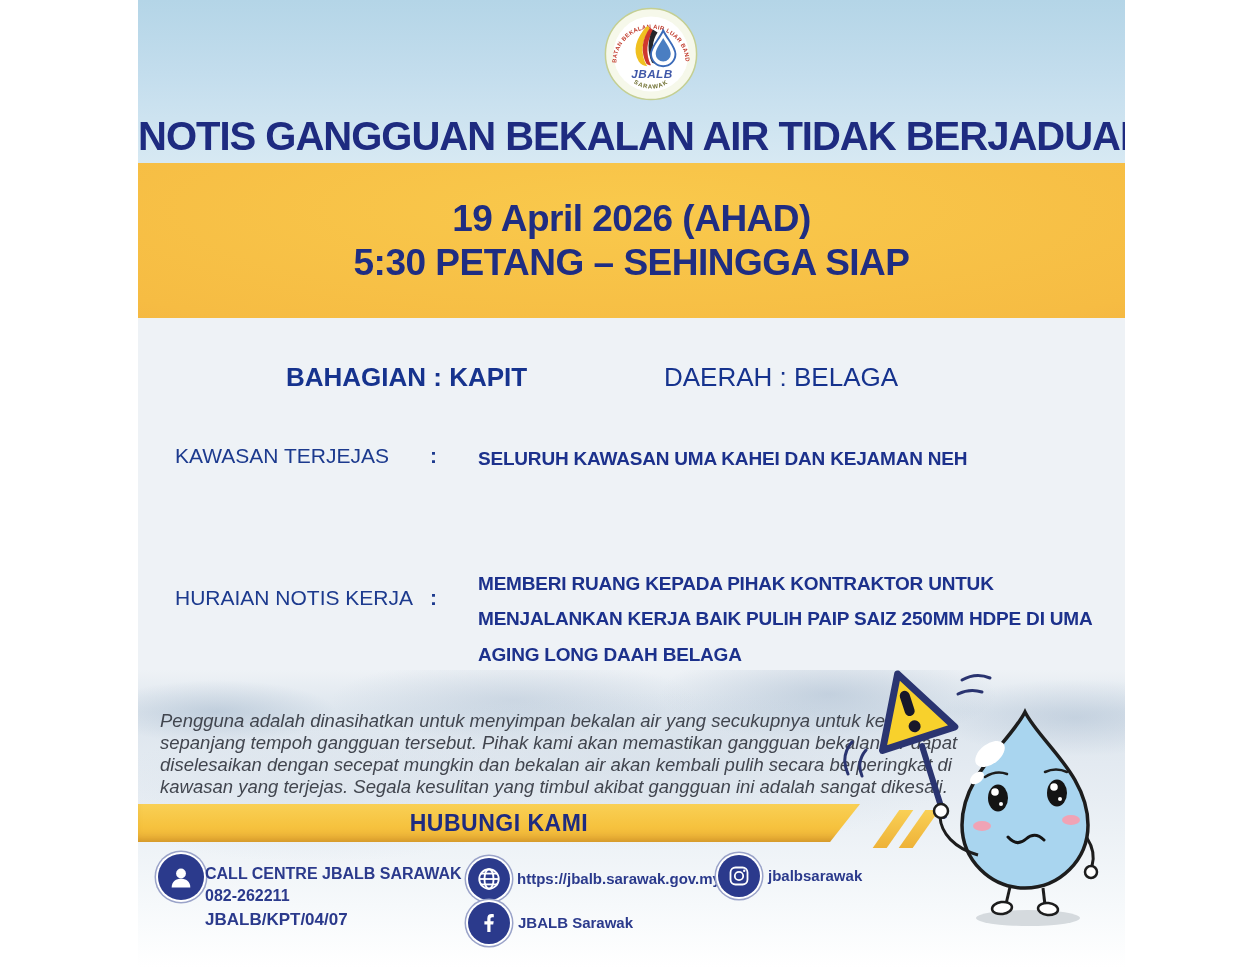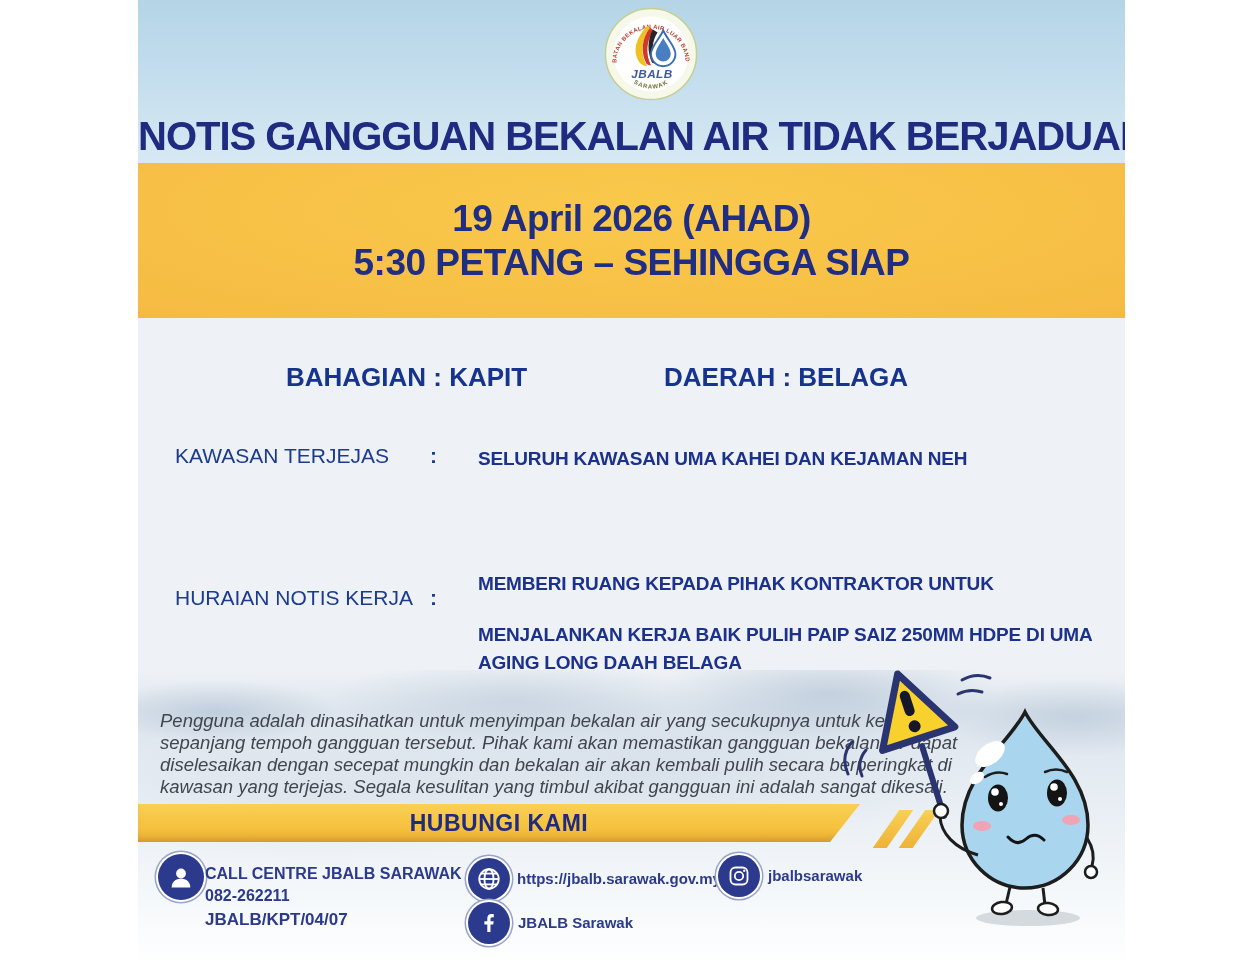--- a/index.html
+++ b/index.html
@@ -27,21 +27,21 @@
     background:
       radial-gradient(ellipse 170px 45px at 8% 14%,rgba(150,172,195,.40),transparent 70%),
       radial-gradient(ellipse 260px 60px at 38% 10%,rgba(158,178,200,.33),transparent 70%),
       radial-gradient(ellipse 240px 70px at 70% 8%,rgba(142,166,192,.38),transparent 70%),
       radial-gradient(ellipse 200px 55px at 95% 16%,rgba(150,172,196,.34),transparent 70%),
       radial-gradient(ellipse 420px 110px at 52% 34%,rgba(196,209,222,.35),transparent 72%),
       radial-gradient(ellipse 300px 90px at 18% 42%,rgba(205,216,228,.38),transparent 75%),
       linear-gradient(180deg,rgba(214,225,235,0) 0%,rgba(206,218,230,.55) 14%,rgba(224,232,240,.55) 40%,rgba(246,249,251,.95) 78%,#ffffff 100%);}
 
   .region-bahagian{position:absolute;left:148px;top:44px;font-size:26px;font-weight:bold;color:#16338e;white-space:nowrap;}
-  .region-daerah{position:absolute;left:526px;top:44px;font-size:26px;font-weight:bold;color:#16338e;white-space:nowrap;}
+  .region-daerah{position:absolute;left:526px;top:44px;font-size:26px;font-weight:normal;color:#16338e;white-space:nowrap;}
 
   .fieldlabel{position:absolute;font-size:21px;font-weight:normal;color:#1c3a8e;white-space:nowrap;}
   .fieldcolon{position:absolute;font-size:21px;font-weight:bold;color:#1c3a8e;}
   .fieldvalue{position:absolute;font-size:19px;font-weight:bold;color:#1c318c;white-space:nowrap;letter-spacing:-0.2px;}
 
   .advisory{position:absolute;left:22px;top:392px;width:710px;font-size:18.5px;font-style:italic;
             color:#41454e;line-height:22px;}
   .advisory div{white-space:nowrap;}
 
   .contact-banner{position:absolute;left:0;top:486px;width:722px;height:38px;
@@ -106,22 +106,22 @@
       <div class="region-bahagian">BAHAGIAN : KAPIT</div>
       <div class="region-daerah">DAERAH : BELAGA</div>
 
       <div class="fieldlabel" style="left:37px;top:126px;">KAWASAN TERJEJAS</div>
       <div class="fieldcolon" style="left:292px;top:126px;">:</div>
       <div class="fieldvalue" style="left:340px;top:130px;">SELURUH KAWASAN UMA KAHEI DAN KEJAMAN NEH</div>
 
       <div class="fieldlabel" style="left:37px;top:268px;">HURAIAN NOTIS KERJA</div>
       <div class="fieldcolon" style="left:292px;top:268px;">:</div>
       <div class="fieldvalue" style="left:340px;top:255px;">MEMBERI RUANG KEPADA PIHAK KONTRAKTOR UNTUK</div>
-      <div class="fieldvalue" style="left:340px;top:306px;">MENJALANKAN KERJA BAIK PULIH PAIP SAIZ 250MM HDPE DI UMA</div>
-      <div class="fieldvalue" style="left:340px;top:334px;">AGING LONG DAAH BELAGA</div>
+      <div class="fieldvalue" style="left:340px;top:290px;">MENJALANKAN KERJA BAIK PULIH PAIP SAIZ 250MM HDPE DI UMA</div>
+      <div class="fieldvalue" style="left:340px;top:326px;">AGING LONG DAAH BELAGA</div>
 
       <div class="advisory">
         <div>Pengguna adalah dinasihatkan untuk menyimpan bekalan air yang secukupnya untuk keperluan</div>
         <div>sepanjang tempoh gangguan tersebut. Pihak kami akan memastikan gangguan bekalan air dapat</div>
         <div>diselesaikan dengan secepat mungkin dan bekalan air akan kembali pulih secara berperingkat di</div>
         <div>kawasan yang terjejas. Segala kesulitan yang timbul akibat gangguan ini adalah sangat dikesali.</div>
       </div>
 
       <div class="contact-banner">
         <span>HUBUNGI KAMI</span>

